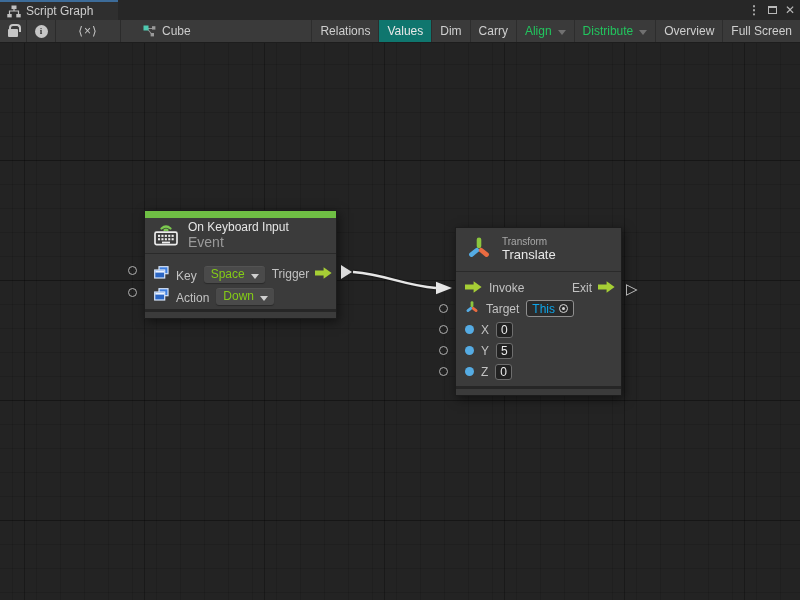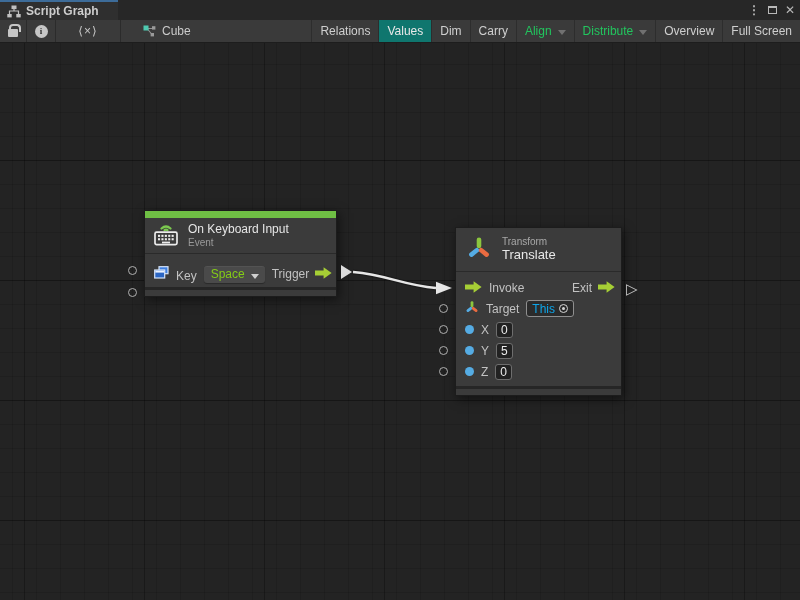--- a/index.html
+++ b/index.html
@@ -3,21 +3,21 @@
 <meta charset="utf-8">
 <style>
   * { margin:0; padding:0; box-sizing:border-box; }
   html,body { width:800px; height:600px; overflow:hidden; background:#232323;
     font-family:"Liberation Sans", sans-serif; -webkit-font-smoothing:antialiased; }
   .window { position:relative; width:800px; height:600px; background:#232323; }
 
   
   .tabbar { position:absolute; left:0; top:0; width:800px; height:20px; background:#272727; }
   .tab { position:absolute; left:0; top:0; width:118px; height:20px; background:#2F2F2F;
-    display:flex; align-items:center; gap:5px; padding:0 8px 0 7px; border-top:2px solid #3D6C99;font-weight:bold; }
+    display:flex; align-items:center; gap:5px; padding:0 8px 0 7px; border-top:2px solid #3D6C99; }
   .tab-label { font-size:12px; color:#CDCDCD; white-space:nowrap; }
   .winctrl { position:absolute; top:0; height:20px; display:flex; align-items:center;
     color:#B9B9B9; font-size:12px; justify-content:center; cursor:default; }
   .wc-menu { right:38px; width:16px; font-weight:bold; }
   .wc-max  { right:20px; width:16px; }
   .wc-close{ right:2px;  width:16px; font-size:12px; }
   .maxbox { width:9px; height:8px; border:1px solid #B9B9B9; border-top:2px solid #B9B9B9; }
 
   
   .toolbar { position:absolute; left:0; top:20px; width:800px; height:23px; background:#3A3A3A;
@@ -59,21 +59,21 @@
     box-shadow:2px 3px 10px rgba(0,0,0,0.5); color:#C4C4C4; }
   .node-footer { border-top:3px solid #262626; height:9px; background:#3B3B3B; }
 
   
   .n-event { left:144px; top:167px; width:193px; }
   .accentbar { height:7px; background:#6FBF44; }
   .n-event .hdr { height:36px; display:flex; align-items:center; gap:9px; padding:4px 8px;
     border-bottom:1px solid #2A2A2A; }
   .hdr-titles { display:flex; flex-direction:column; line-height:1.15; }
   .hdr-title { font-size:12px; color:#E6E6E6; white-space:nowrap; }
-  .hdr-sub { font-size:10px; color:#9A9A9A; }
+  .hdr-sub { font-size:14px; color:#9A9A9A; }
   .n-event .body { padding:7px 0 4px; }
   .prow { height:22px; display:flex; align-items:flex-end; padding:0 6px 0 9px; gap:7px; }
   .plabel { font-size:12px; color:#C2C2C2; }
   .dropdown { position:relative; background:#4A4A4A; border-radius:3px; color:#84cc16;
     font-size:12px; padding:1px 20px 2px 7px; box-shadow:inset 0 1px 0 rgba(255,255,255,0.05), 0 1px 1px rgba(0,0,0,0.3); }
   .dropdown::after { content:''; position:absolute; right:6px; top:8px; width:0; height:0;
     border-left:4px solid transparent; border-right:4px solid transparent; border-top:5px solid #CFCFCF; }
   .rowright { margin-left:auto; display:flex; align-items:center; gap:6px; }
 
   
@@ -219,20 +219,31 @@
           <span class="dropdown"><span>Space</span></span>
           <span class="rowright">
             <span class="plabel">Trigger</span>
             <span>
               <svg width="17" height="12" viewBox="0 0 17 12">
                   <path d="M0 3.6 h8.6 V0.2 L16.6 6 8.6 11.8 V8.4 H0 z" fill="#A6CF35"></path>
                 </svg>
             </span>
           </span>
         </div>
+        <div class="prow">
+          <span>
+            <svg width="15" height="13" viewBox="0 0 15 13">
+              <rect x="5" y="0.7" width="9" height="7" fill="#3F7FE0" stroke="#D6E4FA" stroke-width="1.2"></rect>
+              <rect x="0.7" y="4" width="10" height="8" fill="#2B66C4" stroke="#D6E4FA" stroke-width="1.2"></rect>
+              <rect x="1.3" y="4.6" width="8.8" height="2" fill="#EAF2FF"></rect>
+            </svg>
+          </span>
+          <span class="plabel">Action</span>
+          <span class="dropdown"><span>Down</span></span>
+        </div>
       </div>
       <div class="node-footer"></div>
     </div>
 
     <div class="node n-action">
       <div class="hdr">
         <span>
           <svg width="26" height="26" viewBox="0 0 26 26">
             <g stroke-linecap="round" stroke-width="4.6" fill="none">
               <path d="M13 11 V4.8" stroke="#8CC63E"></path>

